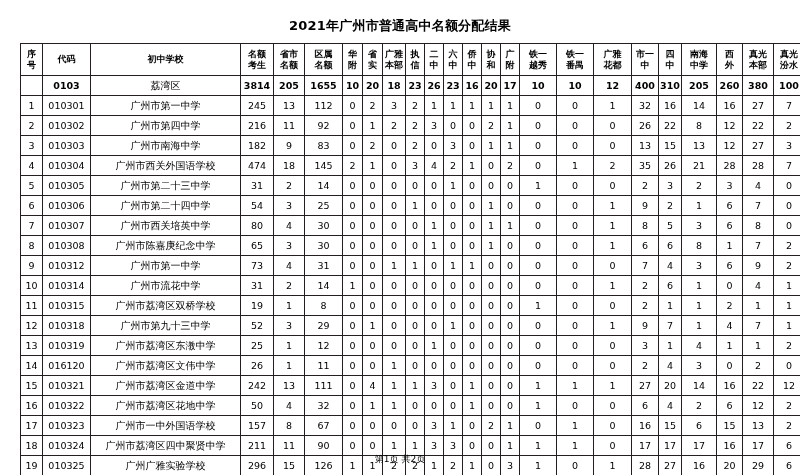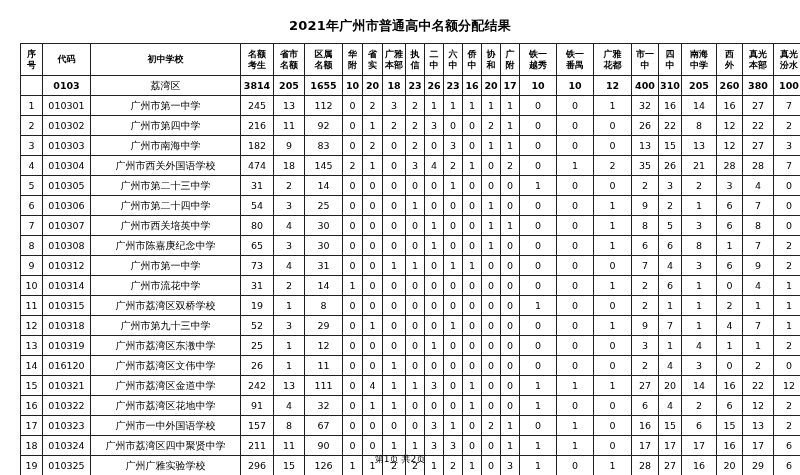--- a/index.html
+++ b/index.html
@@ -673,21 +673,21 @@
           <td class="num">20</td>
           <td class="num">14</td>
           <td class="num">16</td>
           <td class="num">22</td>
           <td class="num">12</td>
         </tr>
         <tr>
           <td class="seq">16</td>
           <td class="code">010322</td>
           <td class="school">广州市荔湾区花地中学</td>
-          <td class="num">91</td>
+          <td class="num">50</td>
           <td class="num">4</td>
           <td class="num">32</td>
           <td class="num">0</td>
           <td class="num">1</td>
           <td class="num">1</td>
           <td class="num">0</td>
           <td class="num">0</td>
           <td class="num">0</td>
           <td class="num">1</td>
           <td class="num">0</td>

